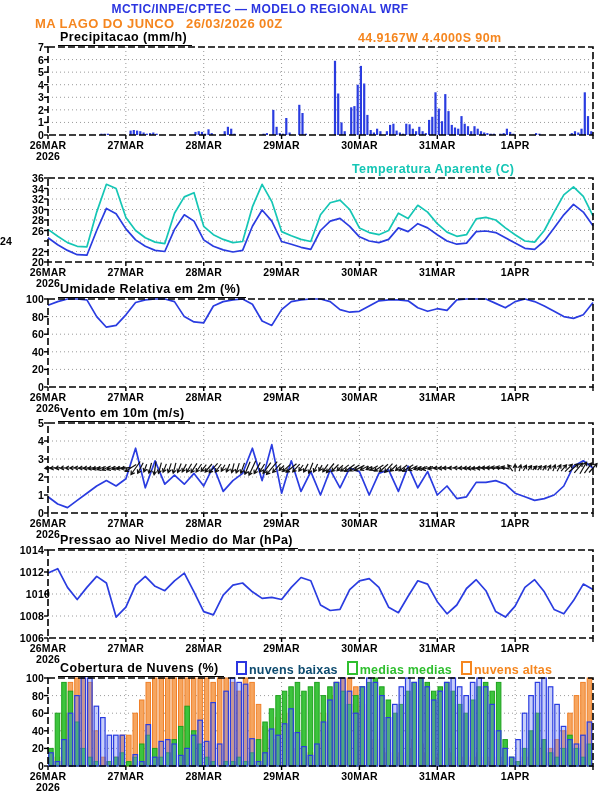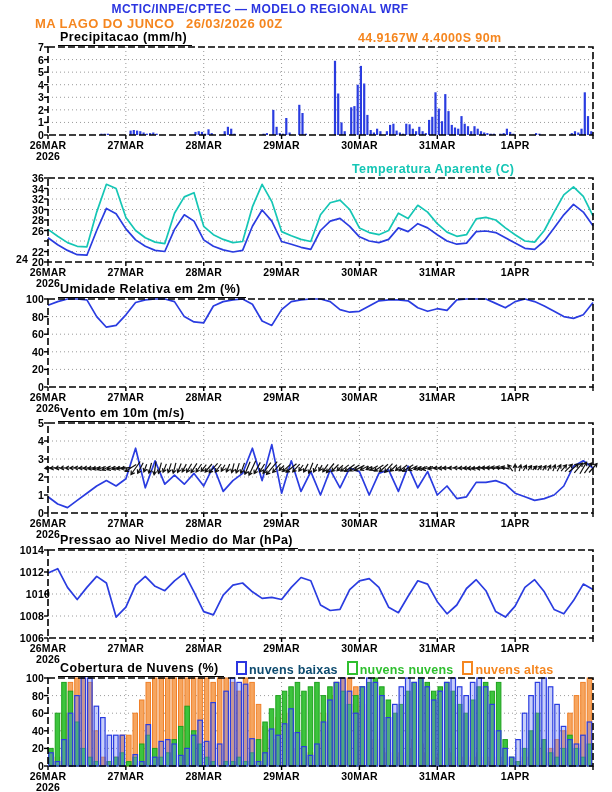--- a/index.html
+++ b/index.html
@@ -41,21 +41,21 @@
 
   <div class="ptitle" style="top:30px;left:58px;">Precipitacao (mm/h)</div>
   <div class="rtitle t-cyan" style="top:162px;left:352px;">Temperatura Aparente (C)</div>
   <div class="ptitle" style="top:282px;left:58px;">Umidade Relativa em 2m (%)</div>
   <div class="ptitle" style="top:406px;left:58px;">Vento em 10m (m/s)</div>
   <div class="ptitle" style="top:533px;left:58px;">Pressao ao Nivel Medio do Mar (hPa)</div>
   <div class="ptitle" style="top:661px;left:58px;">Cobertura de Nuvens (%)</div>
 
   <div id="legend">
     <span class="t-blue"><span class="sw sw-blue"></span><span>nuvens baixas</span></span>
-    <span class="t-green"><span class="sw sw-green"></span><span>nuvens nuvens</span></span>
+    <span class="t-green"><span class="sw sw-green"></span><span>medias medias</span></span>
     <span class="t-orange"><span class="sw sw-orange"></span><span>nuvens altas</span></span>
   </div>
 
   <svg id="plot-canvas" width="612" height="792">
       <line x1="48" x2="593" y1="122.42857142857143" y2="122.42857142857143" class="grid"></line>
       <line x1="48" x2="593" y1="109.85714285714286" y2="109.85714285714286" class="grid"></line>
       <line x1="48" x2="593" y1="97.28571428571428" y2="97.28571428571428" class="grid"></line>
       <line x1="48" x2="593" y1="84.71428571428572" y2="84.71428571428572" class="grid"></line>
       <line x1="48" x2="593" y1="72.14285714285714" y2="72.14285714285714" class="grid"></line>
       <line x1="48" x2="593" y1="59.57142857142857" y2="59.57142857142857" class="grid"></line>
@@ -684,21 +684,21 @@
       <div class="tick-lbl" style="left: 24px; top: 139px; width: 48px; text-align: center;">26MAR</div>
       <div class="tick-lbl" style="left: 101.857px; top: 139px; width: 48px; text-align: center;">27MAR</div>
       <div class="tick-lbl" style="left: 179.714px; top: 139px; width: 48px; text-align: center;">28MAR</div>
       <div class="tick-lbl" style="left: 257.571px; top: 139px; width: 48px; text-align: center;">29MAR</div>
       <div class="tick-lbl" style="left: 335.429px; top: 139px; width: 48px; text-align: center;">30MAR</div>
       <div class="tick-lbl" style="left: 413.286px; top: 139px; width: 48px; text-align: center;">31MAR</div>
       <div class="tick-lbl" style="left: 491.143px; top: 139px; width: 48px; text-align: center;">1APR</div>
       <div class="tick-lbl" style="left: 24px; top: 150px; width: 48px; text-align: center;">2026</div>
       <div class="tick-lbl" style="left: 0px; top: 256px; width: 44px; text-align: right;">20</div>
       <div class="tick-lbl" style="left: 0px; top: 245.5px; width: 44px; text-align: right;">22</div>
-      <div class="tick-lbl" style="left: 0px; top: 253px; width: 44px; text-align: center;">24</div>
+      <div class="tick-lbl" style="left: 0px; top: 235px; width: 44px; text-align: left;">24</div>
       <div class="tick-lbl" style="left: 0px; top: 224.5px; width: 44px; text-align: right;">26</div>
       <div class="tick-lbl" style="left: 0px; top: 214px; width: 44px; text-align: right;">28</div>
       <div class="tick-lbl" style="left: 0px; top: 203.5px; width: 44px; text-align: right;">30</div>
       <div class="tick-lbl" style="left: 0px; top: 193px; width: 44px; text-align: right;">32</div>
       <div class="tick-lbl" style="left: 0px; top: 182.5px; width: 44px; text-align: right;">34</div>
       <div class="tick-lbl" style="left: 0px; top: 172px; width: 44px; text-align: right;">36</div>
       <div class="tick-lbl" style="left: 24px; top: 266px; width: 48px; text-align: center;">26MAR</div>
       <div class="tick-lbl" style="left: 101.857px; top: 266px; width: 48px; text-align: center;">27MAR</div>
       <div class="tick-lbl" style="left: 179.714px; top: 266px; width: 48px; text-align: center;">28MAR</div>
       <div class="tick-lbl" style="left: 257.571px; top: 266px; width: 48px; text-align: center;">29MAR</div>

